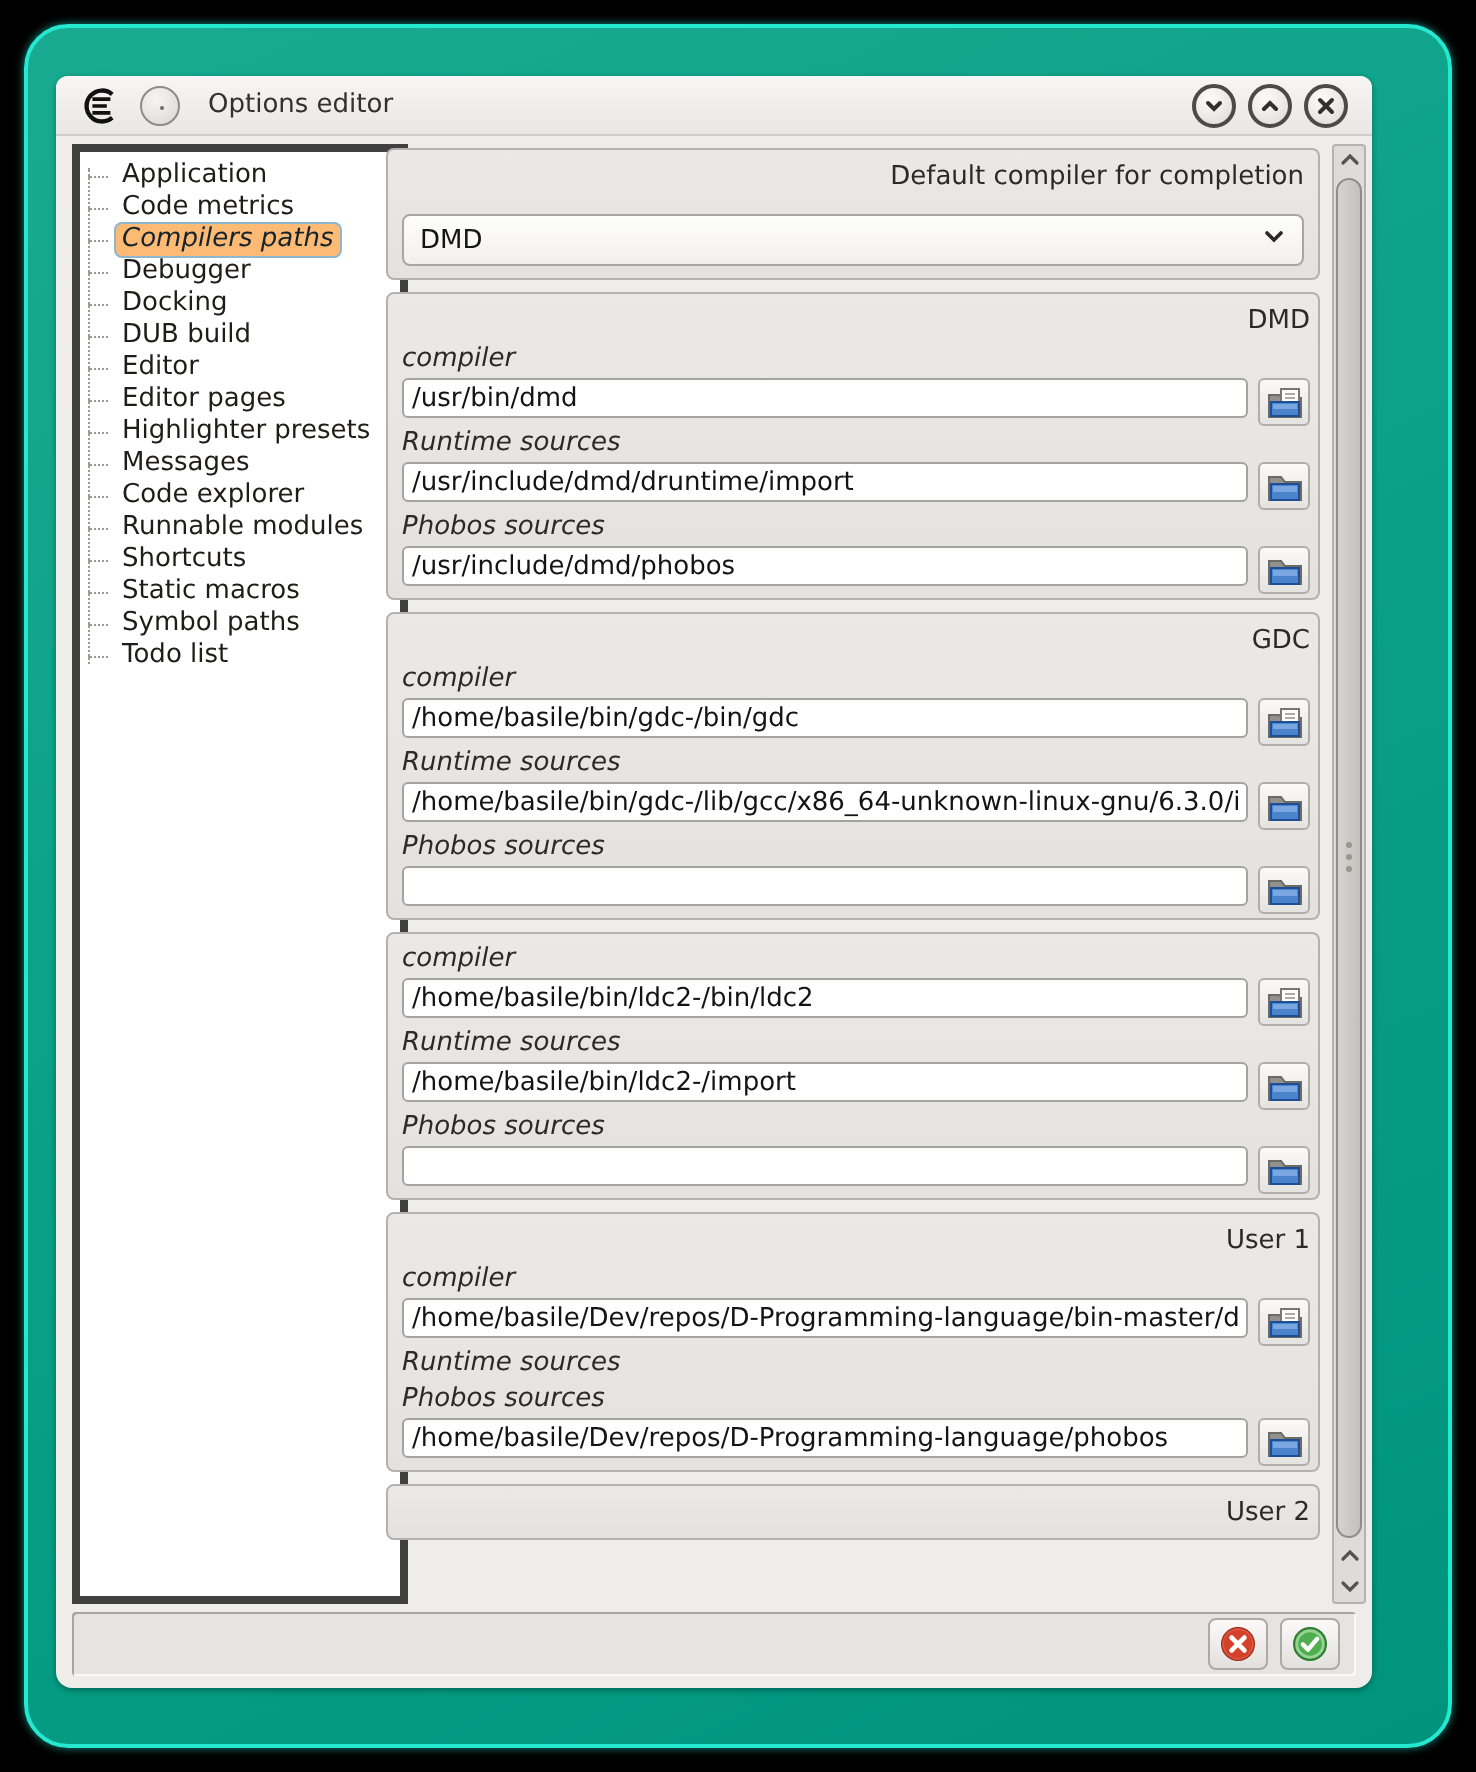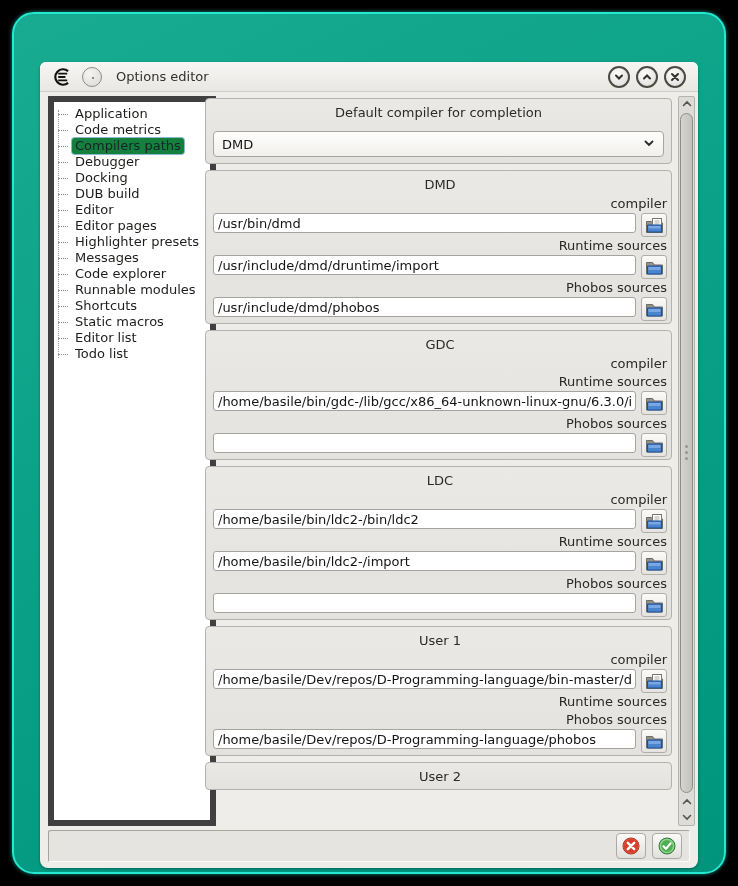--- a/index.html
+++ b/index.html
@@ -6,60 +6,60 @@
   html,body { width:738px; height:886px; background:#000; overflow:hidden;
     font-family:"DejaVu Sans","Liberation Sans",sans-serif; }
 
   
   .frame { position:absolute; left:12px; top:12px; width:714px; height:862px;
     border-radius:22px; border:2px solid #24e8d0;
     background:linear-gradient(155deg,#18ab91 0%,#0aa188 45%,#00947d 100%);
     box-shadow:0 0 4px rgba(36,232,208,.6); }
 
   
-  .window { position:absolute; left:40px; top:38px; width:658px; height:806px;
-    background:#eeedea; border-radius:6px 6px 8px 8px; box-shadow:0 1px 3px rgba(0,0,0,.35);margin-top:24px; }
+  .window { position:absolute; left:28px; top:38px; width:658px; height:806px;
+    background:#eeedea; border-radius:6px 6px 8px 8px; box-shadow:0 1px 3px rgba(0,0,0,.35); }
 
   
   .titlebar { position:absolute; left:0; top:0; width:658px; height:30px;
     background:linear-gradient(#f7f6f4,#e8e7e3); border-bottom:1px solid #cfcdc8;
     border-radius:6px 6px 0 0; display:flex; align-items:center; }
   .logo { width:24px; height:20px; margin-left:8px; display:flex; align-items:center; justify-content:center; }
   .round-btn-sm { width:20px; height:20px; margin-left:10px; border-radius:50%;
     background:radial-gradient(circle at 38% 32%,#f6f5f3,#d9d7d3);
     border:1px solid #8e8c87; position:relative; }
   .round-btn-sm::after { content:""; position:absolute; left:9px; top:9px; width:2px; height:2px;
     border-radius:50%; background:#6d6b66; }
   .title-text { margin-left:14px; font-size:13px; color:#32312d; }
   .winbtns { margin-left:auto; display:flex; gap:6px; padding-right:12px; }
   .round-btn { width:22px; height:22px; border-radius:50%;
     background:radial-gradient(circle at 38% 30%,#fdfcfb,#dcdad6);
     border:2px solid #4c4a45; display:flex; align-items:center; justify-content:center; }
 
   
   .sidebar { position:absolute; left:8px; top:34px; width:168px; height:730px;
-    background:#fff; border:6px solid #404040; overflow:hidden; }
+    background:#fff; border:4px solid #404040; overflow:hidden; }
   .tree-vline { position:absolute; left:4px; top:8px; height:248px; width:1px;
     border-left:1px dotted #9a9a97; }
   .side-item { position:relative; height:16px; line-height:16px; font-size:13px; color:#1e1d1b;
     padding-left:18px; white-space:nowrap; margin-top:0; }
   .side-item::before { content:""; position:absolute; left:4px; top:8px; width:10px;
     border-top:1px dotted #9a9a97; }
   .side-item .lbl { display:inline-block; padding:0 3px; border-radius:3px; }
-  .side-item.selected .lbl { background:#15803d; box-shadow:0 0 0 1px #8db7cf; color:#15232b; }
+  .side-item.selected .lbl { background:#fdba74; box-shadow:0 0 0 1px #8db7cf; color:#15232b;font-style:italic; }
   .side-items { padding-top:4px; }
 
   
   .mainpanel { position:absolute; left:160px; top:34px; width:478px; height:730px; overflow:hidden; }
   .groups { padding:2px 0 0 5px; }
   .group { width:467px; background:linear-gradient(#eae9e5,#e3e2de);
     border:1px solid #b4b2ac; border-radius:4px; margin-bottom:6px;
     padding:4px 4px 2px 7px; }
-  .group-title { height:20px; line-height:20px; text-align:center; font-size:13px; color:#2b2a26; }
-  .field-label { height:18px; line-height:18px; text-align:right; font-size:13px; color:#2b2a26; }
+  .group-title { height:20px; line-height:20px; text-align:right; font-size:13px; color:#2b2a26; }
+  .field-label { height:18px; line-height:18px; text-align:left; font-size:13px; color:#2b2a26;font-style:italic; }
   .input-row { height:24px; display:flex; align-items:flex-start; gap:5px; }
   .path-input { flex:1; height:20px; background:#fff; border:1px solid #a5a39d; border-radius:3px;
     font-family:"DejaVu Sans","Liberation Sans",sans-serif; font-size:13px; color:#141414;
     padding:0 4px; outline:none; }
   .browse-btn { width:26px; height:24px; border-radius:3px; border:1px solid #b0aea8;
     background:linear-gradient(#fbfaf9,#e5e3df); display:flex; align-items:center; justify-content:center;
     padding:0; flex:0 0 26px; }
 
   
   .group.first { padding:4px 7px 6px 7px; margin-bottom:6px; }
@@ -182,21 +182,21 @@
 
   <div class="side-item">
     <span class="lbl">Shortcuts</span>
   </div>
 
   <div class="side-item">
     <span class="lbl">Static macros</span>
   </div>
 
   <div class="side-item">
-    <span class="lbl">Editor list</span>
+    <span class="lbl">Symbol paths</span>
   </div>
 
   <div class="side-item">
     <span class="lbl">Todo list</span>
   </div>
 </div>
   </div>
 
   <div class="splitter"></div>
 
@@ -264,20 +264,33 @@
     </div>
   </div>
 </div>
   </div>
 
   <div class="group">
     <div class="group-title">GDC</div>
     <div>
   <div>
     <div class="field-label">compiler</div>
+    <div class="input-row">
+      <input class="path-input" type="text" value="/home/basile/bin/gdc-/bin/gdc" style="">
+      <button class="browse-btn is-file">
+        <svg class="ic-file" width="19" height="17" viewBox="0 0 19 17">
+          <path d="M1.5 4.5 h5 l1.5 1.5 h9.5 v9.5 h-16 z" fill="#93918c" stroke="#6d6b66" stroke-width="1"></path>
+          <rect x="7.5" y="1.5" width="9" height="9" fill="#fdfdfd" stroke="#7a7874" stroke-width="1"></rect>
+          <path d="M9.5 4 h5 M9.5 6 h5 M9.5 8 h4" stroke="#aeacab" stroke-width="1"></path>
+          <path d="M2.5 8 h14 v7 h-14 z" fill="#4a84cd" stroke="#1e4e96" stroke-width="1"></path>
+          <path d="M3.5 9 h12 v2.5 h-12 z" fill="#7fabe3" opacity=".9"></path>
+        </svg>
+
+      </button>
+    </div>
   </div>
 
   <div>
     <div class="field-label">Runtime sources</div>
     <div class="input-row">
       <input class="path-input" type="text" value="/home/basile/bin/gdc-/lib/gcc/x86_64-unknown-linux-gnu/6.3.0/include/d" style="">
       <button class="browse-btn is-folder">
 
         <svg class="ic-folder" width="19" height="17" viewBox="0 0 19 17">
           <path d="M1.5 3.5 h6 l2 2.5 h8 v9 h-16 z" fill="#93918c" stroke="#6d6b66" stroke-width="1"></path>
@@ -299,21 +312,20 @@
           <path d="M2.5 7 h14 v8 h-14 z" fill="#4a84cd" stroke="#1e4e96" stroke-width="1"></path>
           <path d="M3.5 8 h12 v3 h-12 z" fill="#7fabe3" opacity=".9"></path>
         </svg>
       </button>
     </div>
   </div>
 </div>
   </div>
 
   <div class="group">
-    <div class="group-title">LDC</div>
     <div>
   <div>
     <div class="field-label">compiler</div>
     <div class="input-row">
       <input class="path-input" type="text" value="/home/basile/bin/ldc2-/bin/ldc2" style="">
       <button class="browse-btn is-file">
         <svg class="ic-file" width="19" height="17" viewBox="0 0 19 17">
           <path d="M1.5 4.5 h5 l1.5 1.5 h9.5 v9.5 h-16 z" fill="#93918c" stroke="#6d6b66" stroke-width="1"></path>
           <rect x="7.5" y="1.5" width="9" height="9" fill="#fdfdfd" stroke="#7a7874" stroke-width="1"></rect>
           <path d="M9.5 4 h5 M9.5 6 h5 M9.5 8 h4" stroke="#aeacab" stroke-width="1"></path>

